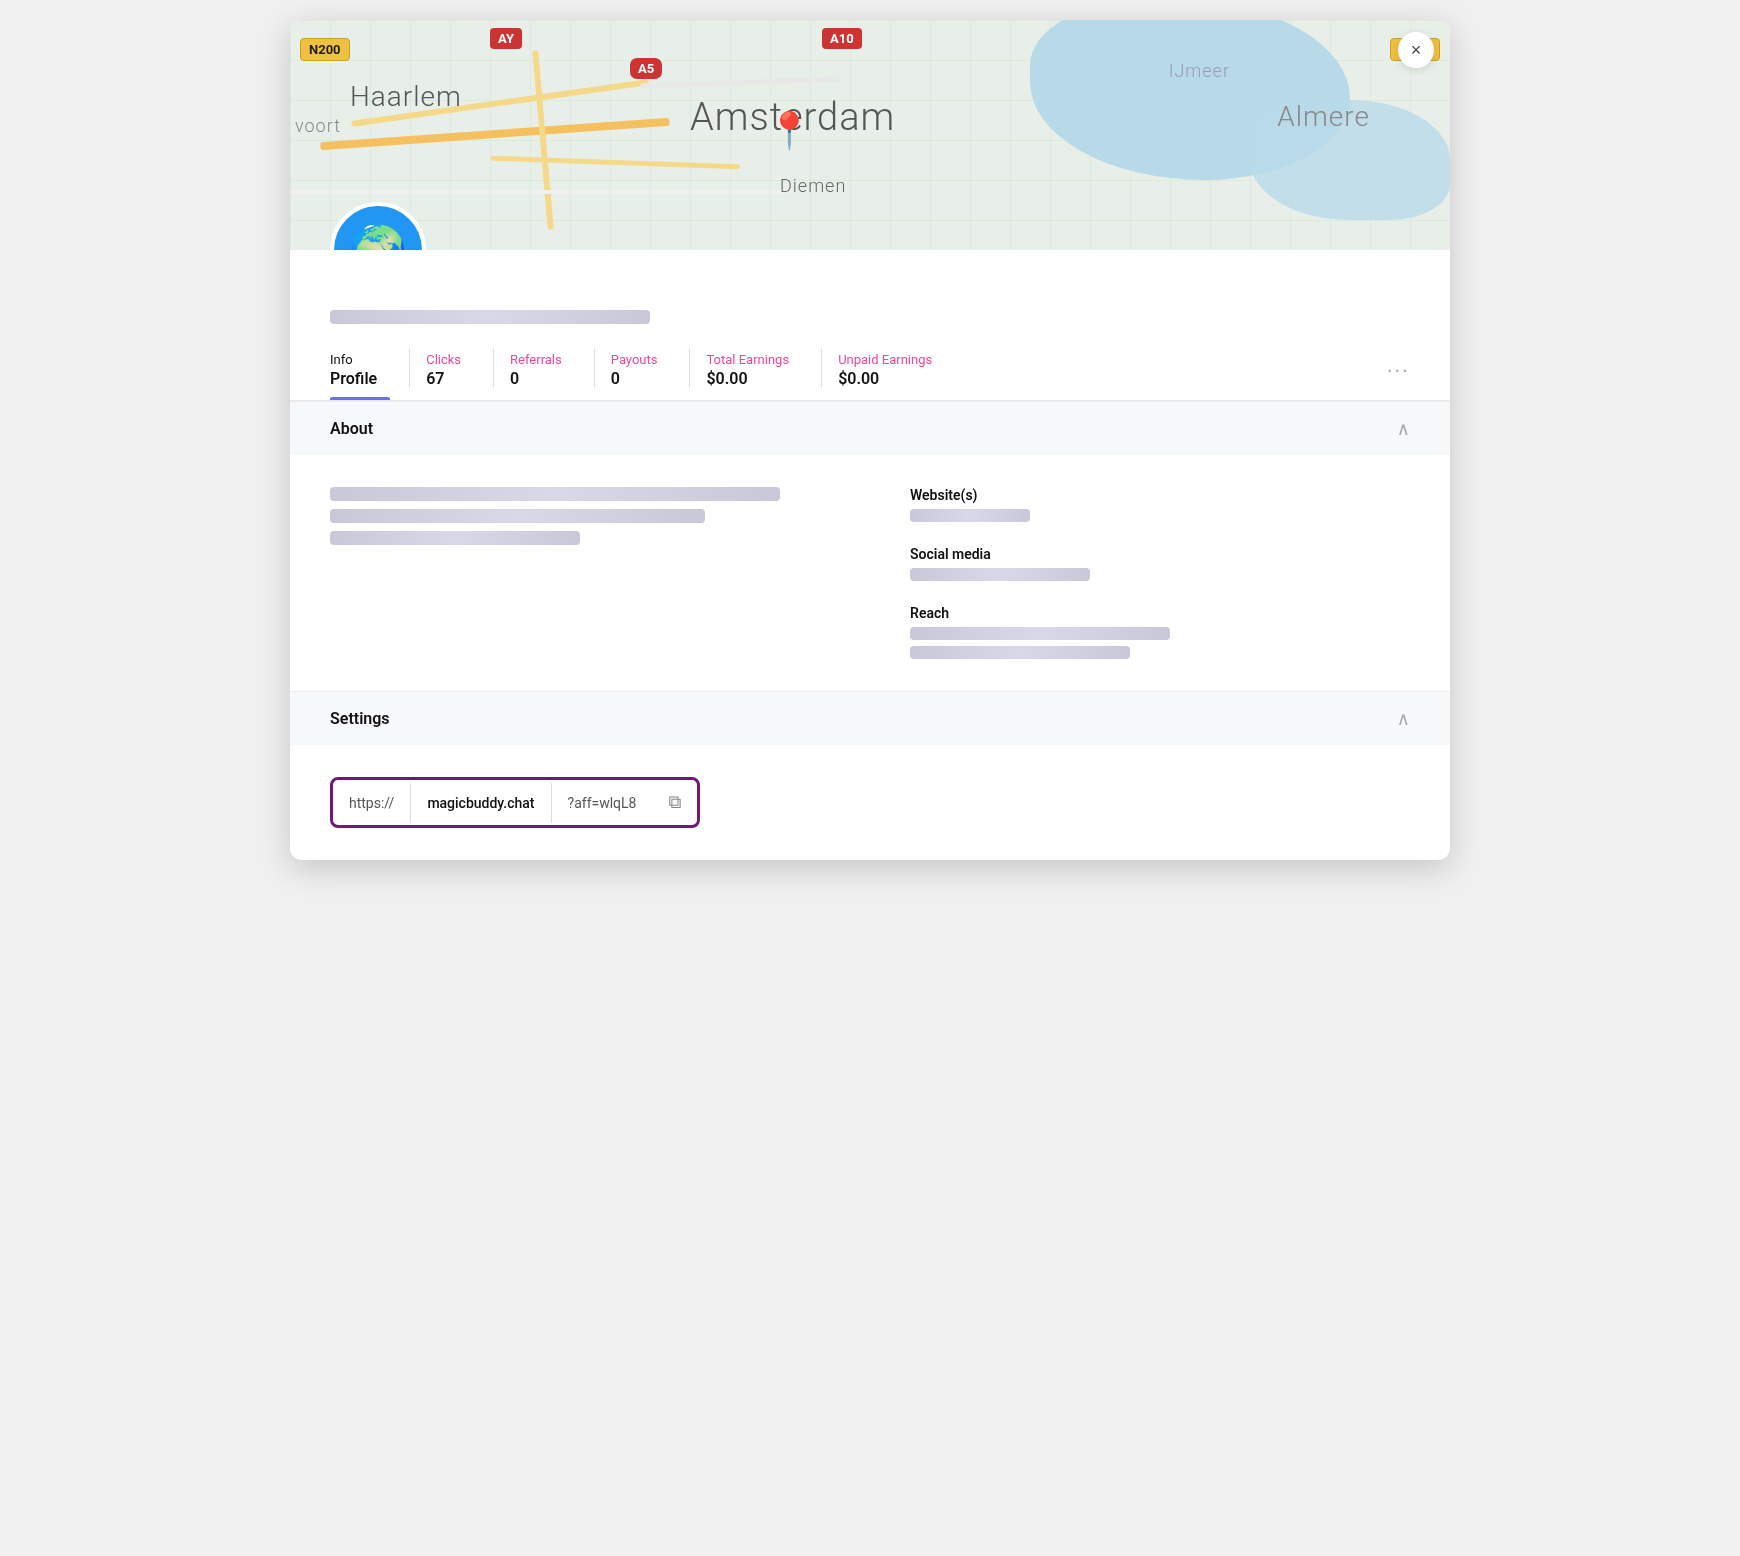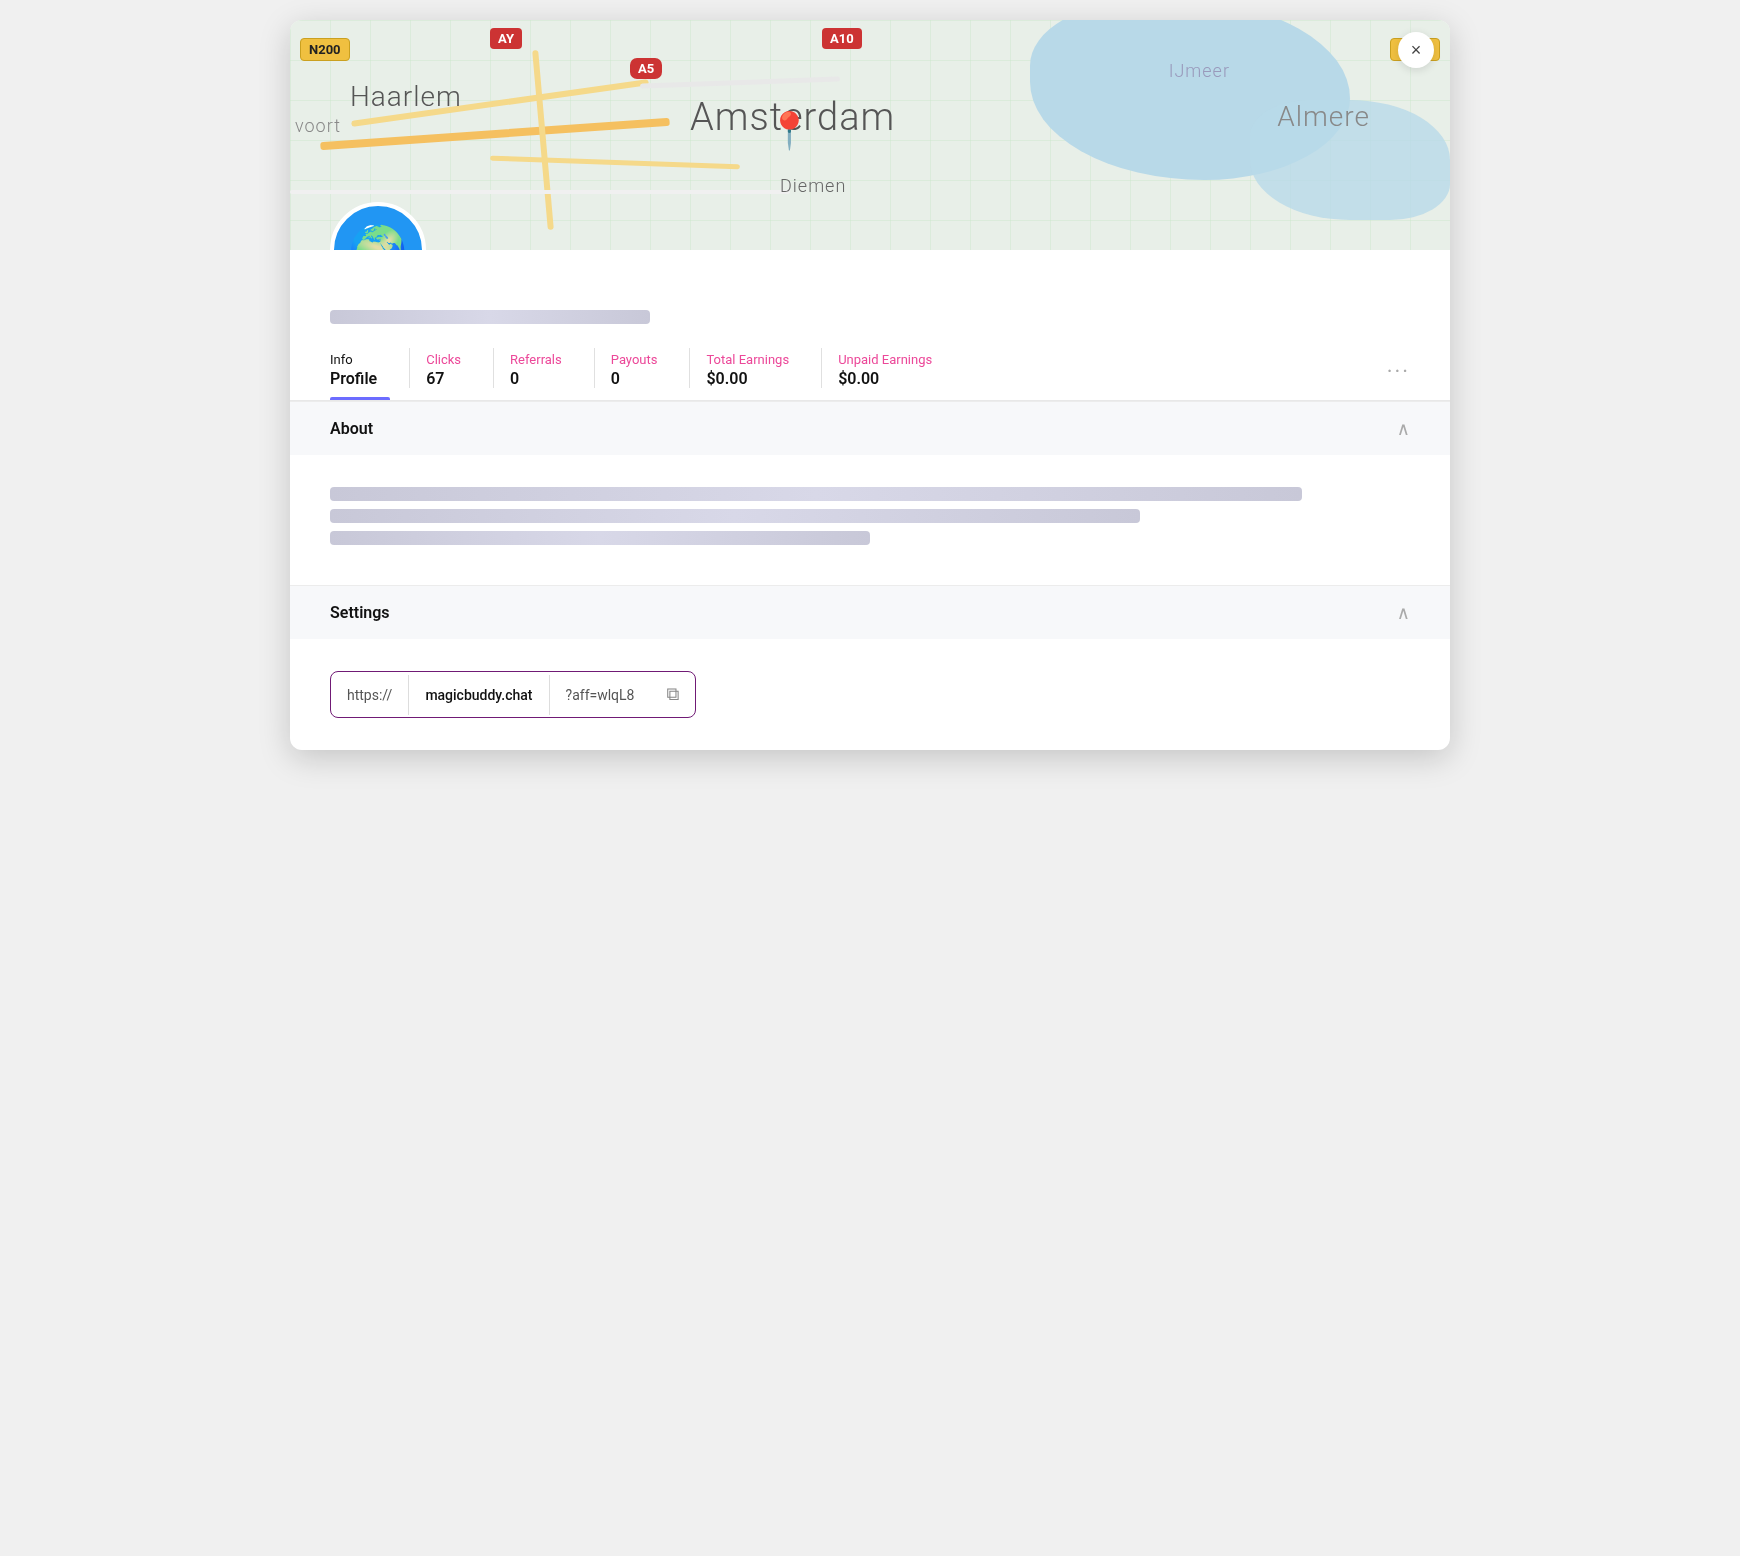--- a/index.html
+++ b/index.html
@@ -302,21 +302,21 @@
       font-size: 14px;
       color: #888;
     }
     .affiliate-sub a {
       color: #6060ee;
       text-decoration: none;
     }
     .url-box {
       display: flex;
       align-items: center;
-      border: 1px solid #701a75;
+      border: 3px solid #701a75;
       border-radius: 8px;
       overflow: hidden;
       background: #fff;
     }
     .url-part {
       padding: 12px 16px;
       font-size: 14px;
       color: #555;
       border-right: 1px solid #ddd;
       white-space: nowrap;
@@ -426,20 +426,35 @@
   <div class="section-block">
     <div class="section-header">
       <span class="section-title">About</span>
       <span class="chevron-icon">∧</span>
     </div>
     <div class="section-content">
       <div class="section-left">
         <div class="blurred-text" style="width:90%;"></div>
         <div class="blurred-text" style="width:75%;"></div>
         <div class="blurred-text" style="width:50%;"></div>
+      </div>
+      <div class="section-right">
+        <div>
+          <div class="info-label">Website(s)</div>
+          <div class="info-value-blurred" style="width:120px;"></div>
+        </div>
+        <div>
+          <div class="info-label">Social media</div>
+          <div class="info-value-blurred" style="width:180px;"></div>
+        </div>
+        <div>
+          <div class="info-label">Reach</div>
+          <div class="info-value-blurred" style="width:260px;margin-bottom:6px;"></div>
+          <div class="info-value-blurred" style="width:220px;"></div>
+        </div>
       </div>
     </div>
   </div>
 
   <div class="section-block">
     <div class="section-header">
       <span class="section-title">Settings</span>
       <span class="chevron-icon">∧</span>
     </div>
     <div class="settings-content">

